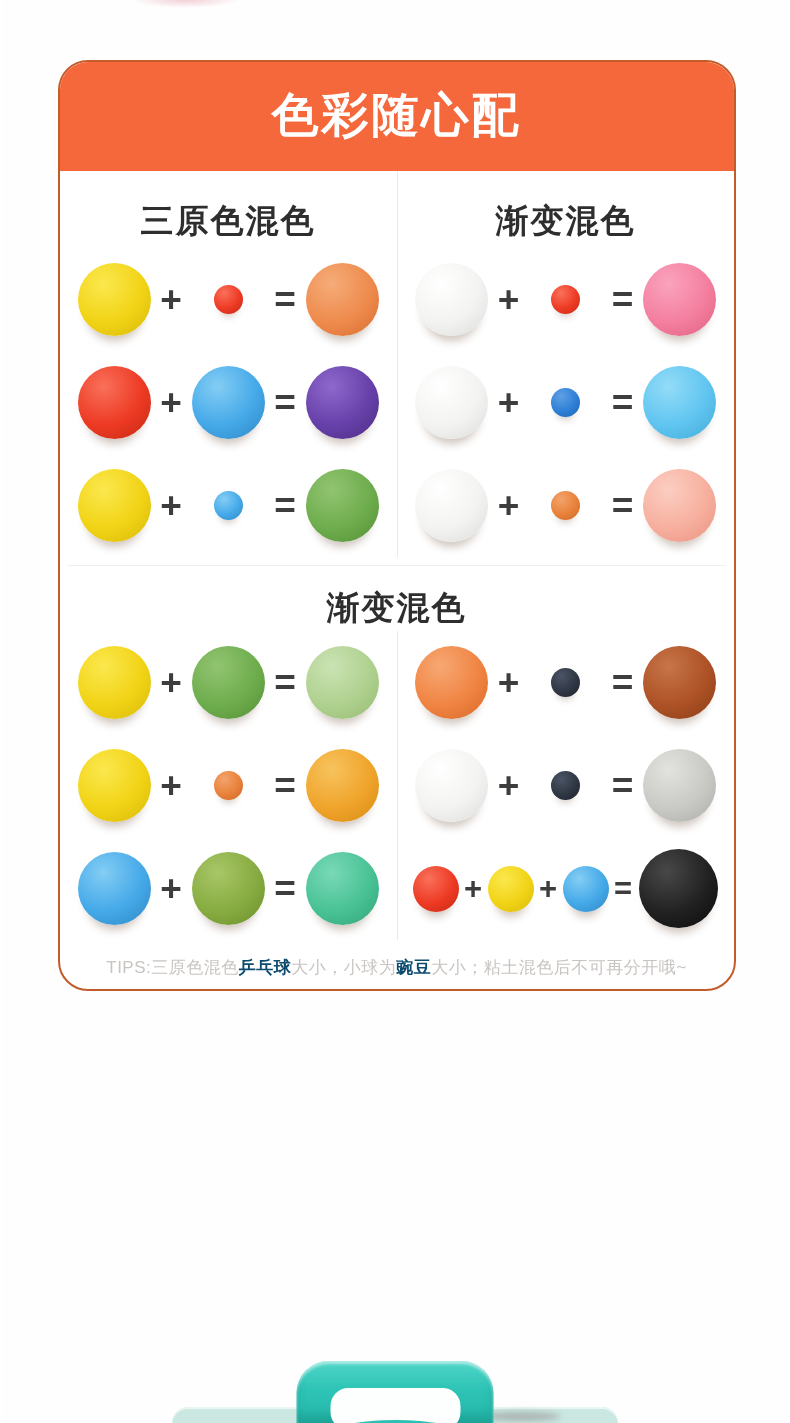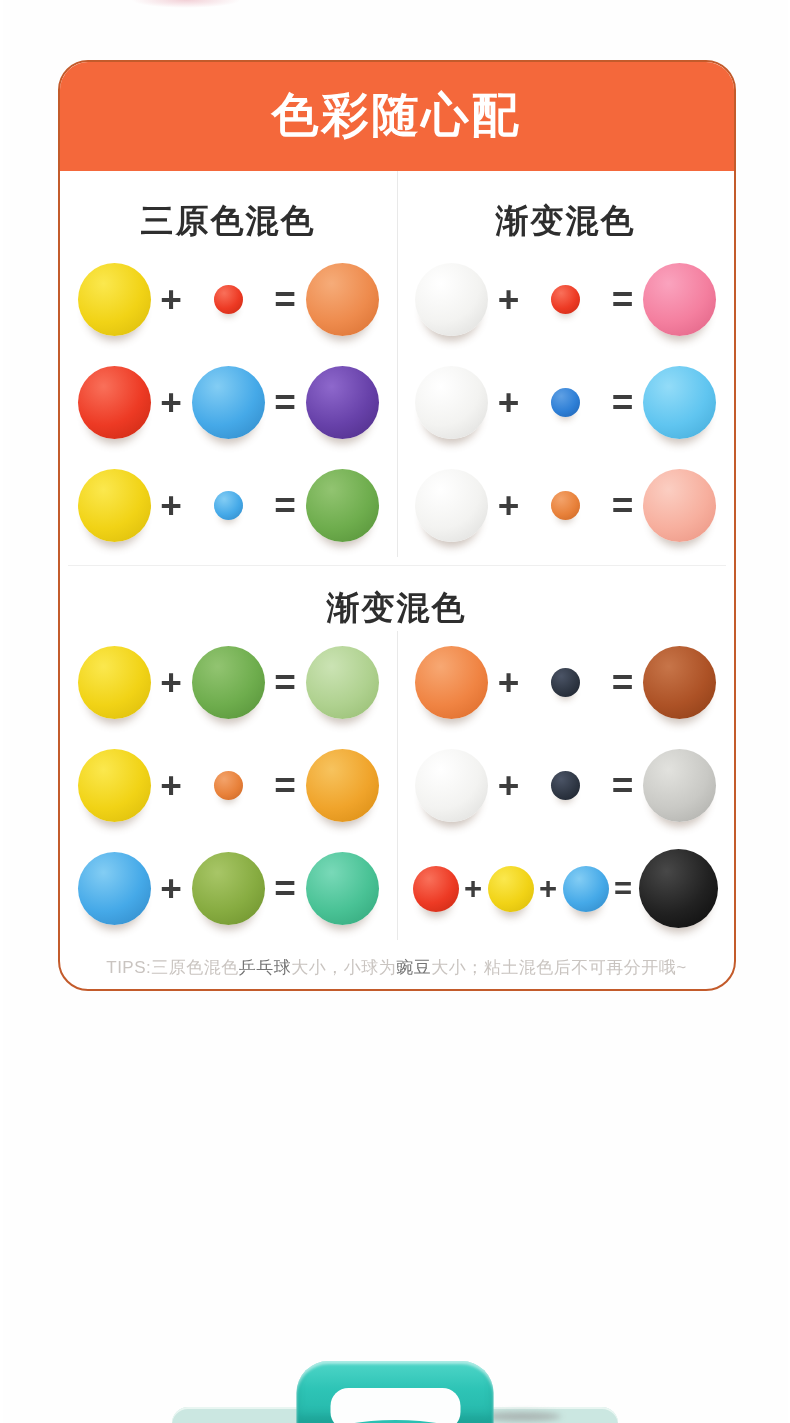--- a/index.html
+++ b/index.html
@@ -32,21 +32,21 @@
   .ball{ border-radius:50%; box-shadow:0 13px 9px -8px rgba(96,64,40,.30); }
   .ball.big{ width:73px; height:73px; }
   .ball.small{ width:29px; height:29px; box-shadow:0 9px 7px -6px rgba(96,64,40,.28); }
   .ball.mid{ width:46px; height:46px; }
   .ball.result{ width:79px; height:79px; }
 
   .hdivider{ border-top:1px solid #EFEFEF; margin:8px 8px 0; }
   .other-title{ text-align:center; font-size:33px; font-weight:800; color:#2E2E2E; letter-spacing:2px; margin:20px 0 0; }
 
   .tips{ text-align:center; font-size:17px; color:#C9C4C0; margin-top:16px; letter-spacing:.5px; }
-  .tips .tip-strong{ color:#737373; font-weight:400; }
+  .tips .tip-strong{ color:#0c4a6e; font-weight:700; }
 
   
   .product-info{ position:absolute; top:1168px; left:0; width:100%; text-align:center;
     font-size:100px; font-weight:900; color:#0D0D0D; letter-spacing:4px; }
 
   
   .box-illustration{ position:absolute; left:0; bottom:0; width:100%; height:110px; }
   .box-lid{ position:absolute; bottom:0; left:50%; transform:translateX(-50%); width:446px; height:16px;
     background:#CBE7E1; border-radius:16px 16px 0 0; box-shadow:inset 0 2px 0 #E9F6F2; }
   .lid-shadow{ position:absolute; bottom:2px; left:calc(50% + 88px); width:78px; height:9px;

